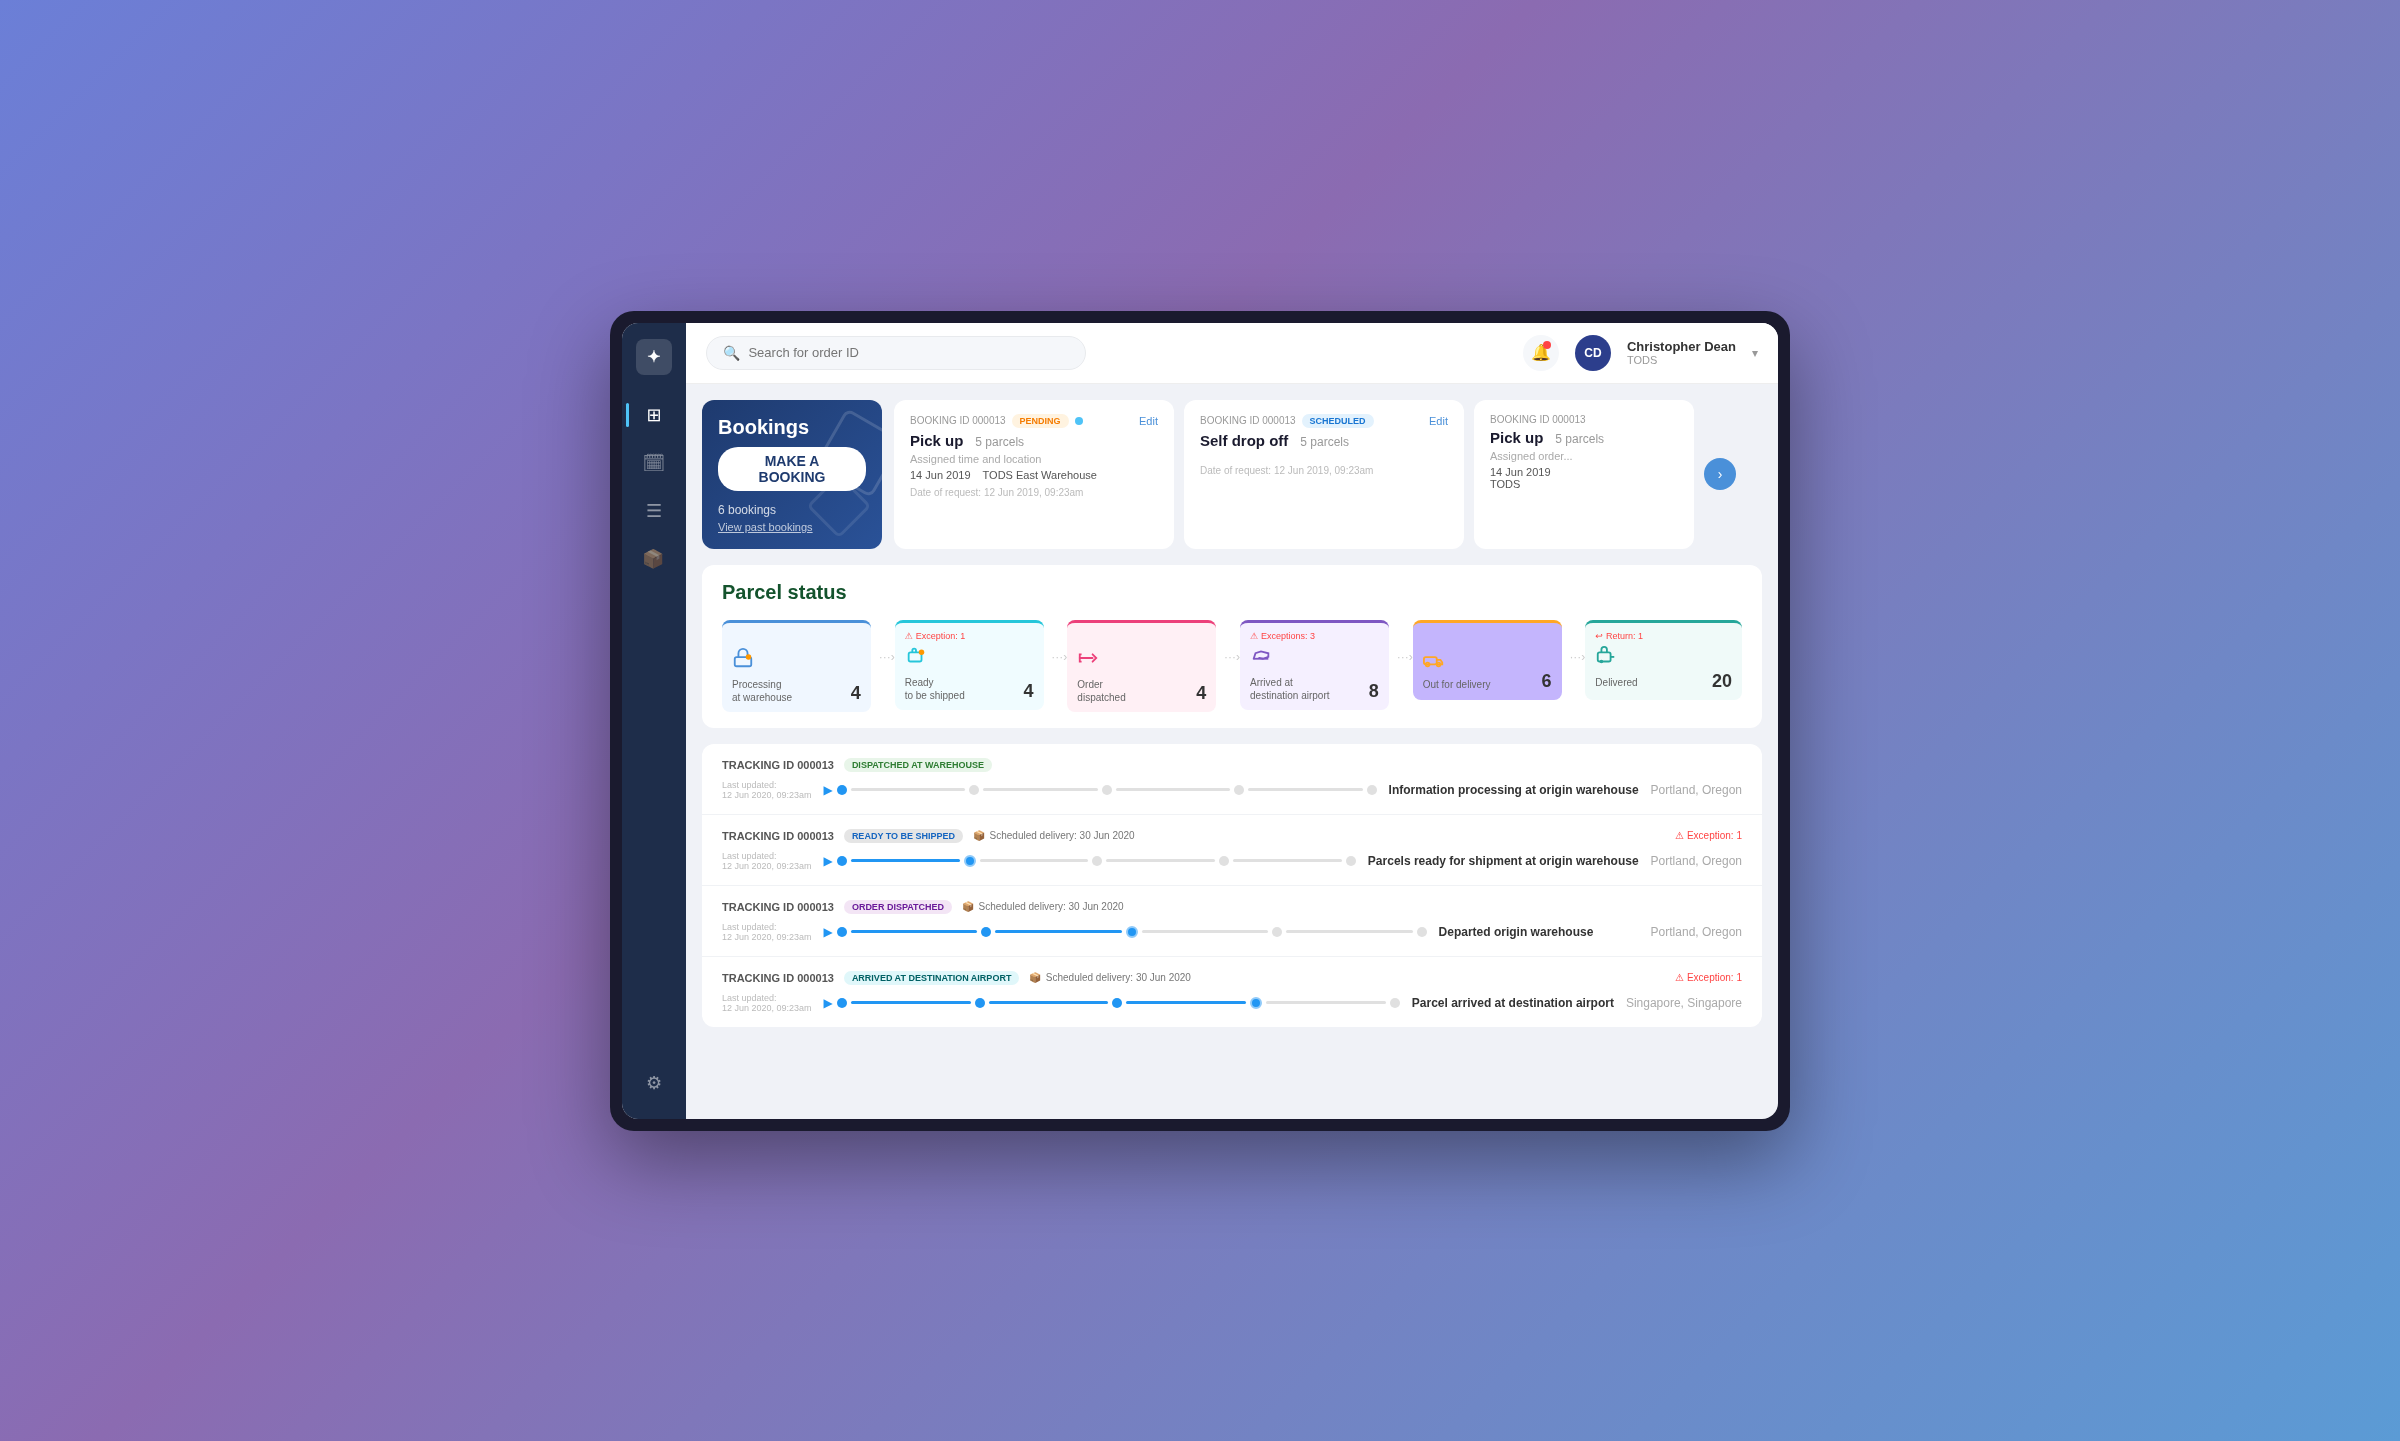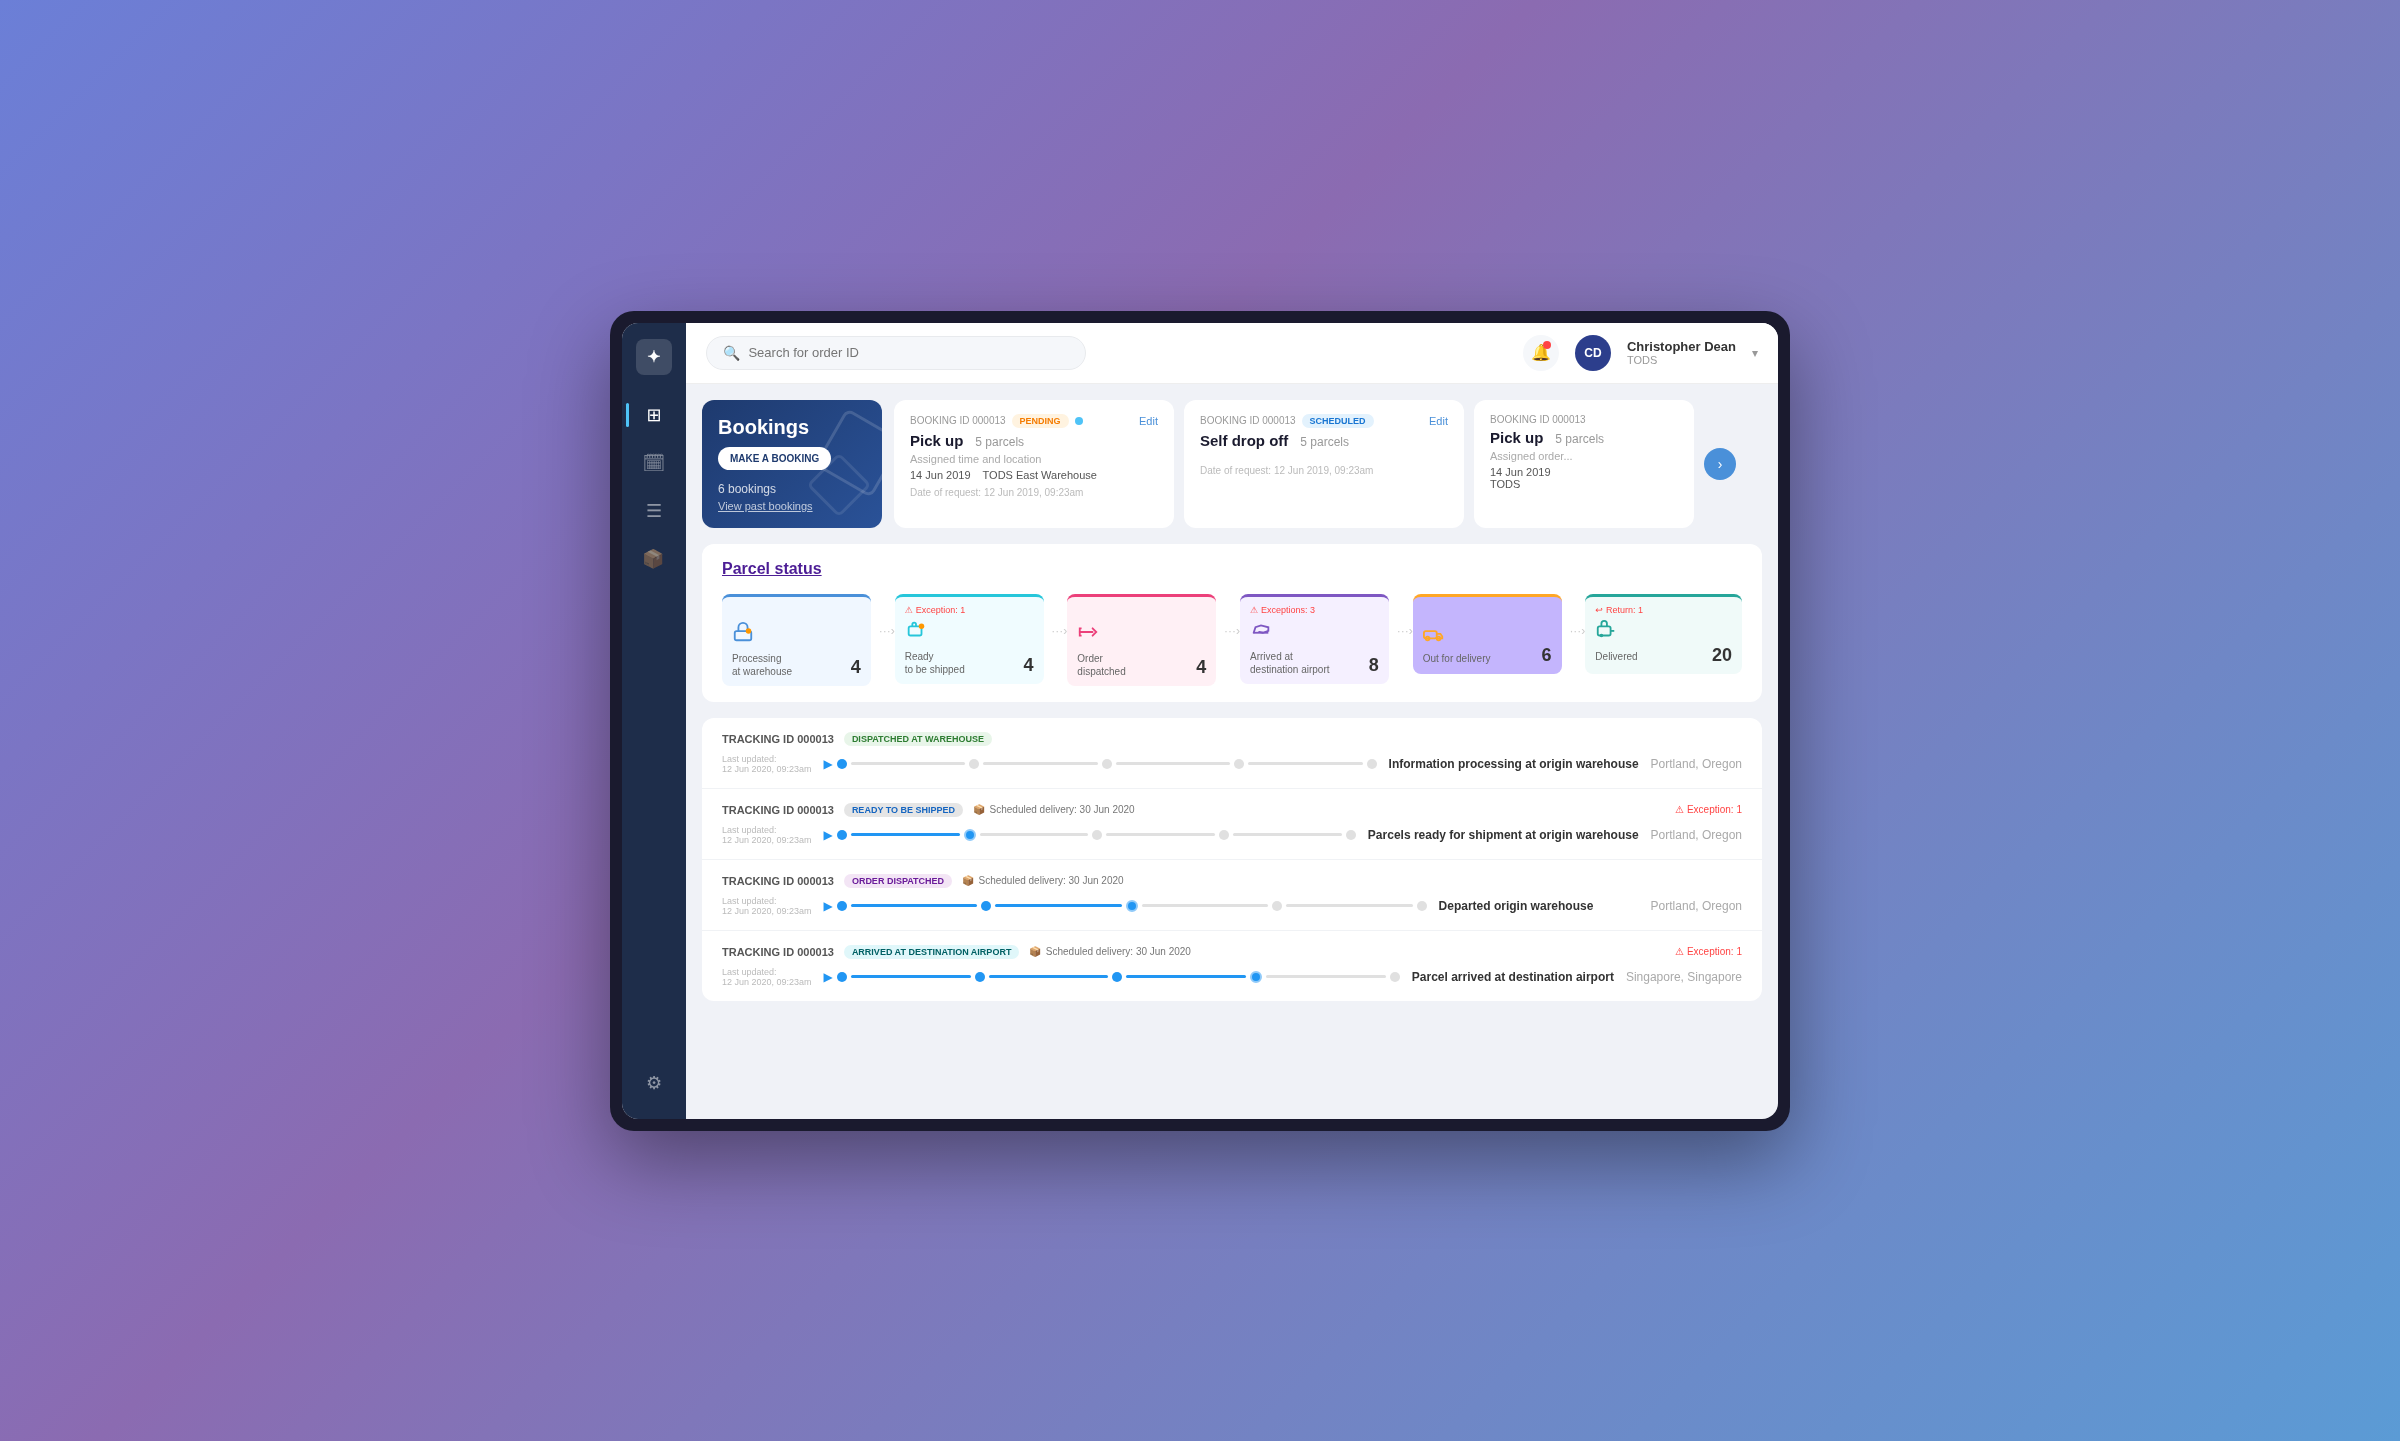--- a/index.html
+++ b/index.html
@@ -236,21 +236,21 @@
       font-size: 20px;
       font-weight: 700;
       margin-bottom: 8px;
     }
     .make-booking-btn {
       background: white;
       color: #1e3a6e;
       border: none;
       border-radius: 20px;
       padding: 6px 12px;
-      font-size: 10px;
+      font-size: 14px;
       font-weight: 700;
       cursor: pointer;
       margin-bottom: 12px;
     }
     .bookings-count {
       font-size: 12px;
       color: rgba(255,255,255,0.8);
       margin-bottom: 4px;
     }
     .view-past-link {
@@ -355,25 +355,24 @@
       align-self: center;
       flex-shrink: 0;
     }
     
     .parcel-status-card {
       background: white;
       border-radius: 12px;
       padding: 16px 20px;
     }
     .section-title {
-      font-size: 16px;
+      font-size: 20px;
       font-weight: 700;
-      color: #4c1d95;
+      color: #14532d;
       margin-bottom: 16px;
-      text-decoration: underline;
     }
     .status-pipeline {
       display: flex;
       align-items: flex-start;
       gap: 0;
     }
     .pipeline-stage {
       flex: 1;
       display: flex;
       flex-direction: column;

